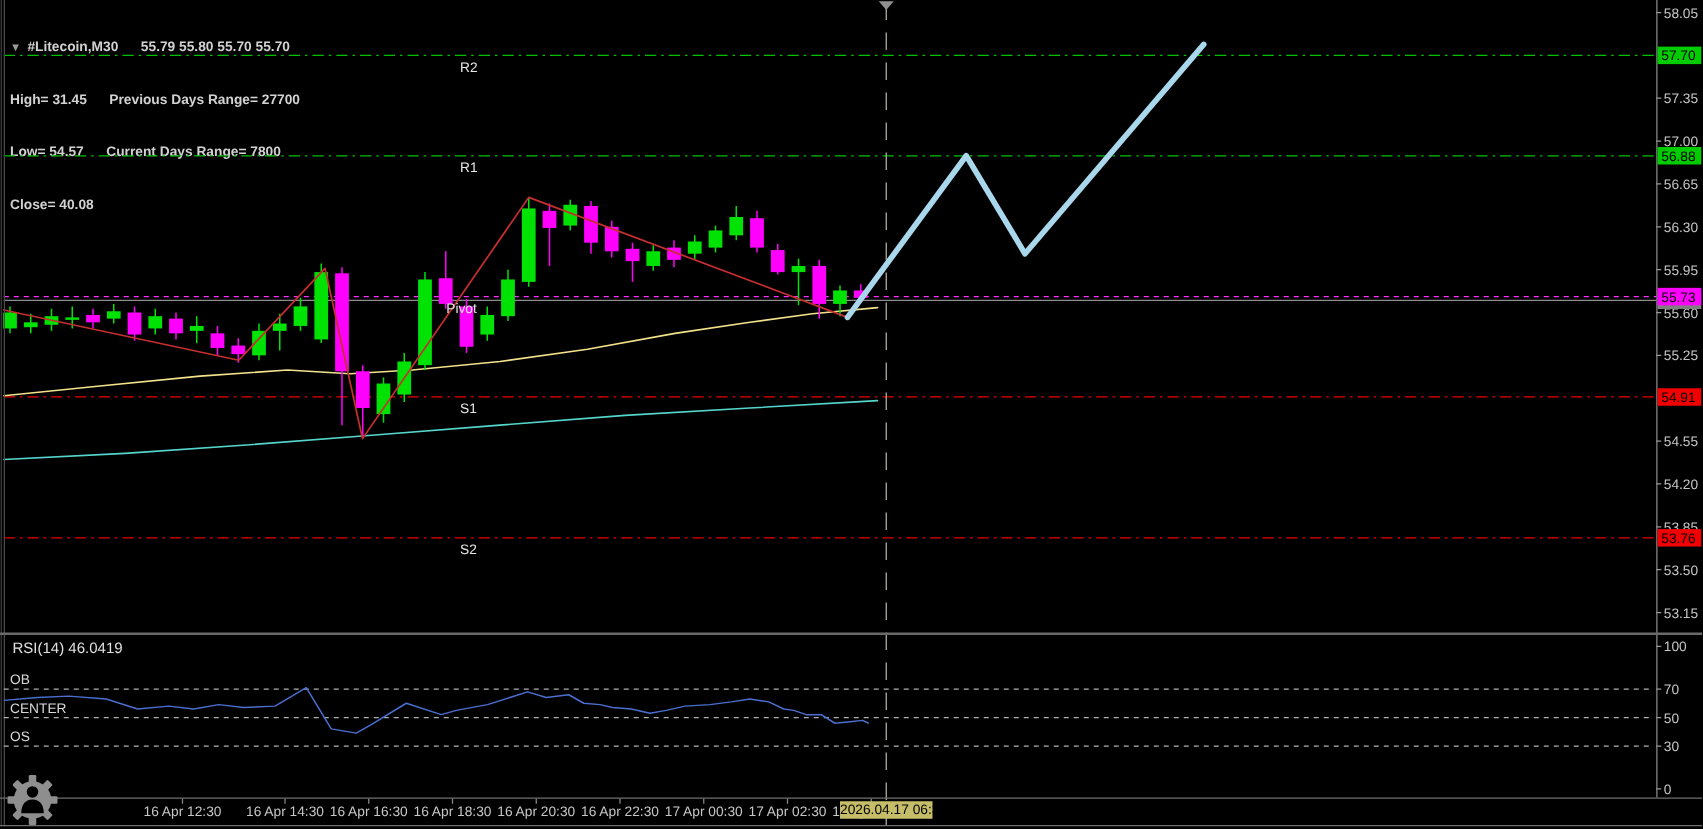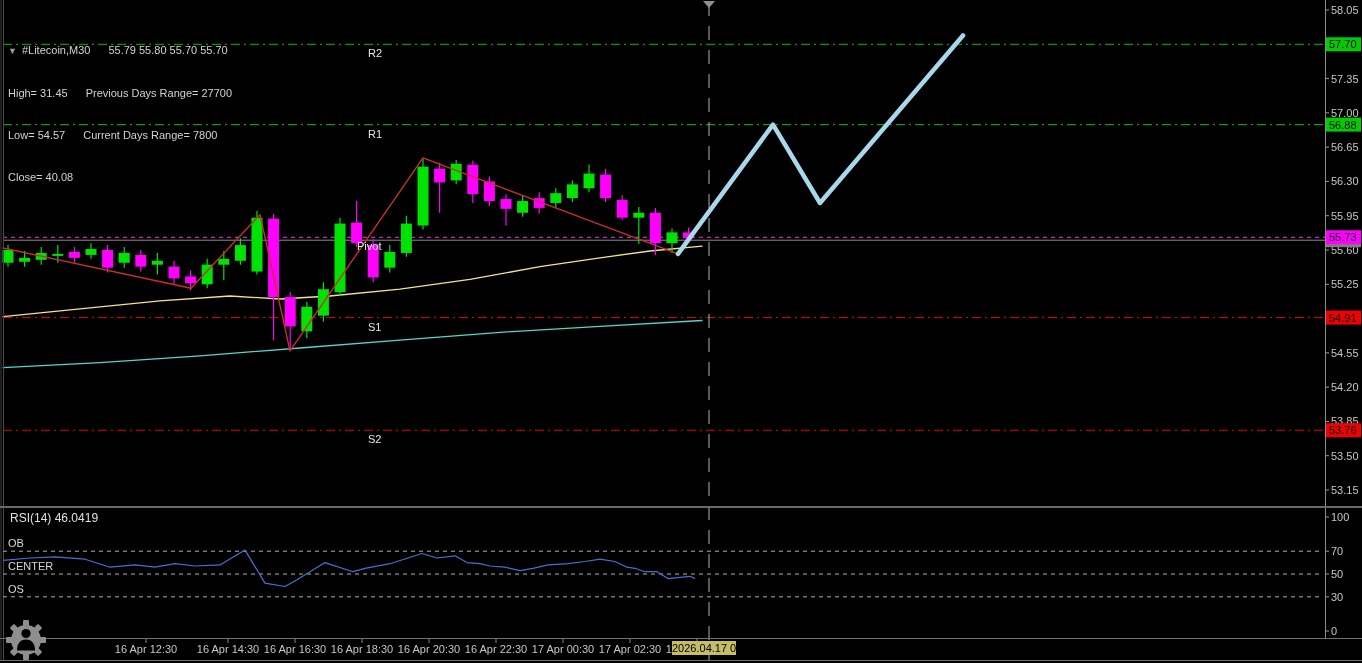--- a/index.html
+++ b/index.html
@@ -1,24 +1,24 @@
 <!DOCTYPE html>
 <html><head>
 <meta charset="utf-8">
 <style>
   html,body{margin:0;padding:0;background:#000;}
   .root{position:relative;width:1362px;height:663px;background:#000;overflow:hidden;
         font-family:"Liberation Sans",sans-serif;}
-  .hdr{position:absolute;left:8px;top:15px;z-index:1;color:#d2d2d2;font-size:11px;line-height:14px;white-space:pre;}
+  .hdr{position:absolute;left:8px;top:3px;z-index:1;color:#d2d2d2;font-size:11px;line-height:14px;white-space:pre;font-weight:bold;}
   .hdr .mk{color:#9a9a9a;font-size:9px;margin-right:5px;}
   .hdr .gap{display:inline-block;width:18px;}
   svg.canvas{position:absolute;left:0;top:0;z-index:2;}
   .ovl{position:absolute;z-index:3;}
   .rsi-title{left:10px;top:511px;color:#e0e0e0;font-size:12px;}
-  .chip{left:672px;top:641px;width:64px;height:14px;background:#c6bd68;color:#000;
+  .chip{left:672px;top:641px;width:74px;height:14px;background:#c6bd68;color:#000;
         font-size:11px;line-height:14px;text-align:center;white-space:nowrap;}
   .logo{left:5px;top:619px;display:flex;align-items:center;gap:5px;}
   .logo .col{display:flex;flex-direction:column;}
   .brand{font-size:28px;font-weight:bold;color:#8e8e8e;letter-spacing:0;line-height:26px;}
   .tagline{font-size:11px;color:#7d7d7d;margin-left:10px;line-height:12px;}
 </style>
 </head>
 <body>
 
 <div class="root">

